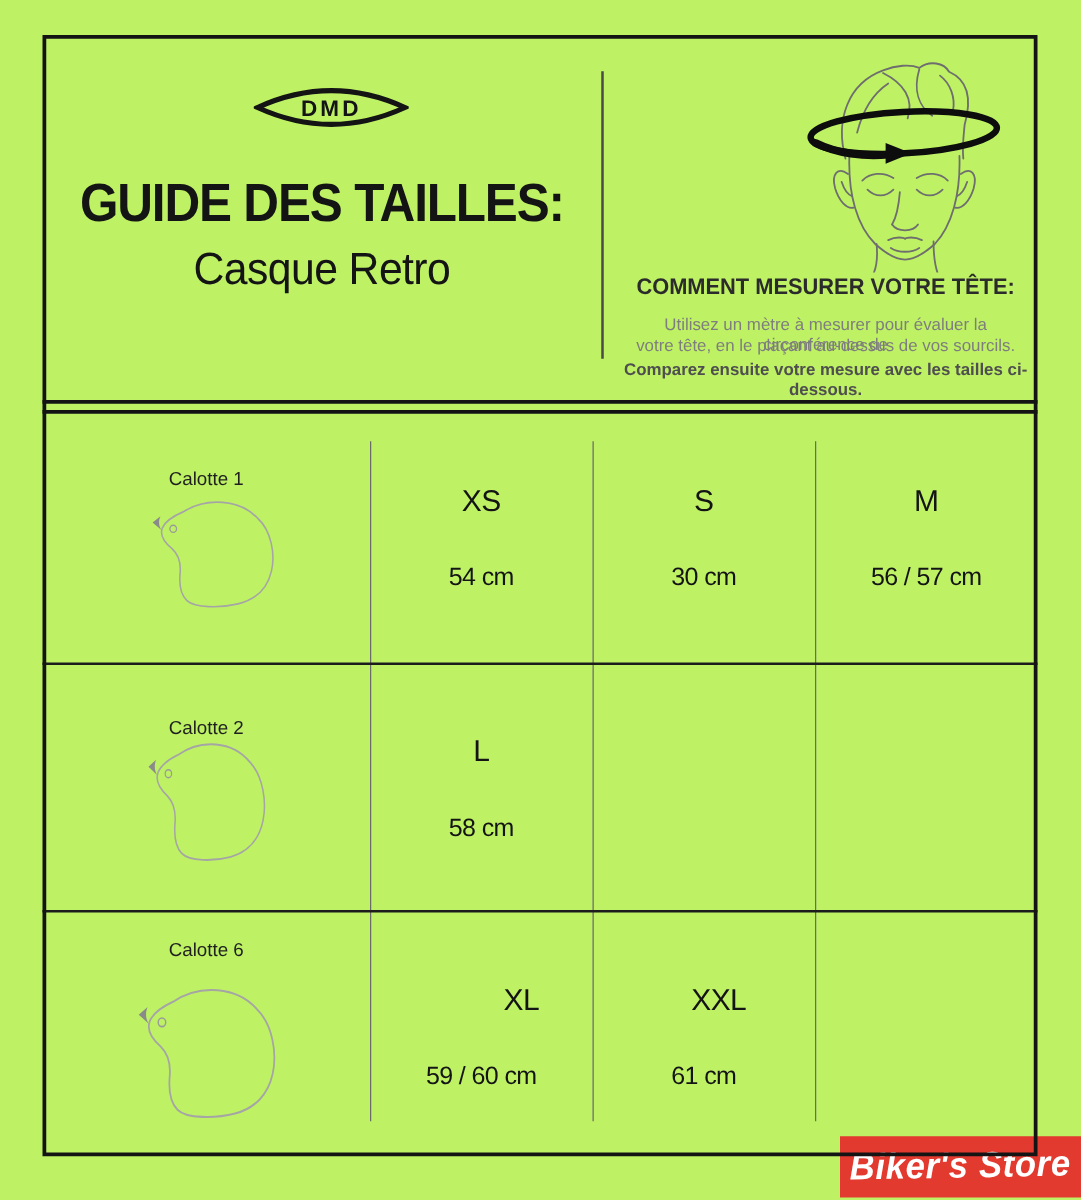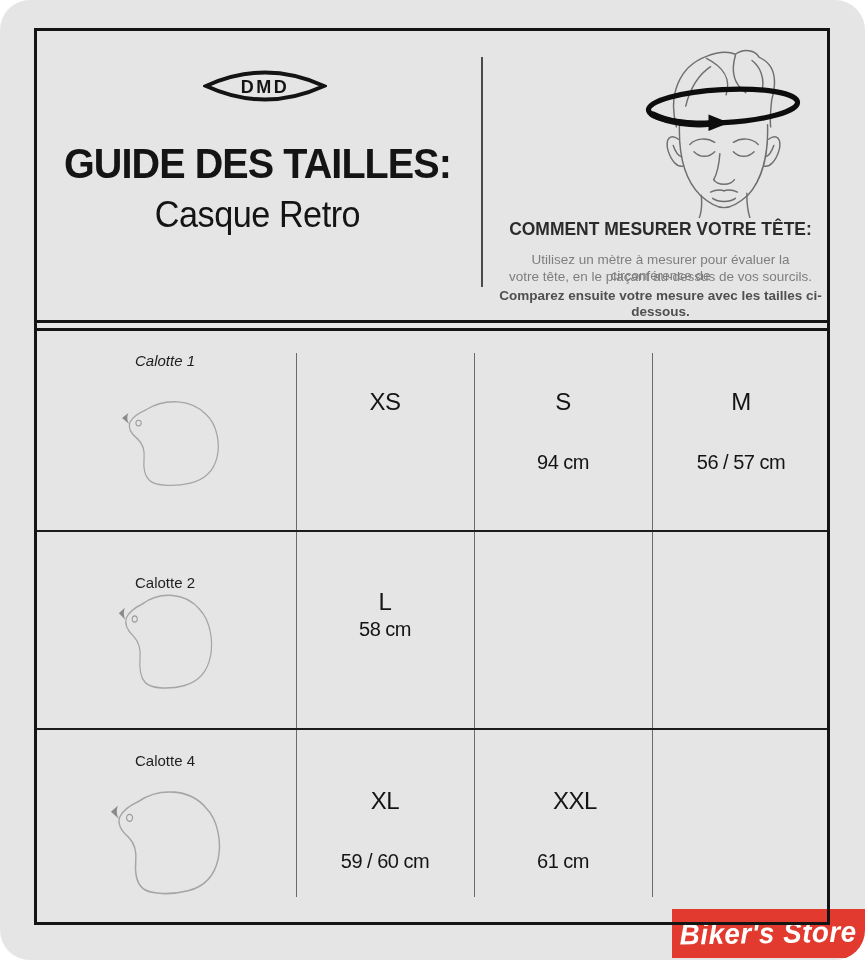--- a/index.html
+++ b/index.html
@@ -1,17 +1,17 @@
 <!DOCTYPE html>
 <html><head>
 <meta charset="utf-8">
 <style>
   html,body{margin:0;padding:0;background:#fff;}
-  .canvas{position:relative;width:865px;height:960px;background:#e5e5e5;overflow:hidden;
-          font-family:"Liberation Sans","DejaVu Sans",sans-serif;color:#141414;border-radius:30px;}
+  .canvas{position:relative;width:865px;height:960px;background:#bef264;overflow:hidden;
+          font-family:"Liberation Sans","DejaVu Sans",sans-serif;color:#141414;}
   .abs{position:absolute;}
   .ctr{text-align:center;}
   
   .main-title{left:34px;top:139px;width:447px;font-size:43px;font-weight:700;
               letter-spacing:-1px;transform:scaleX(.92);}
   .sub-title{left:34px;top:194px;width:447px;font-size:36px;font-weight:400;
              letter-spacing:-.5px;transform:scaleX(.95);}
   .measure-heading{left:491px;top:219px;width:339px;font-size:18px;font-weight:700;
                    color:#2b2b2b;transform:scaleX(.97);}
   .measure-line{left:491px;width:339px;font-size:13.5px;color:#7e7e7e;line-height:16px;}
@@ -98,23 +98,23 @@
   <div class="abs vdivider"></div>
   <div class="abs rule" style="top:320px;"></div>
   <div class="abs rule" style="top:328px;"></div>
 
   <div class="abs col-line" style="left:296px;"></div>
   <div class="abs col-line" style="left:474px;"></div>
   <div class="abs col-line" style="left:652px;"></div>
   <div class="abs row-line" style="top:530px;"></div>
   <div class="abs row-line" style="top:728px;"></div>
 
-  <div class="abs ctr calotte-label" style="top:352px;font-style:italic;">Calotte 1</div>
+  <div class="abs ctr calotte-label" style="top:375px;">Calotte 1</div>
   <div class="abs ctr calotte-label" style="top:574px;">Calotte 2</div>
-  <div class="abs ctr calotte-label" style="top:752px;">Calotte 4</div>
+  <div class="abs ctr calotte-label" style="top:752px;">Calotte 6</div>
 
   <div class="abs" style="left:115px;top:396px;">
     <svg width="110" height="93" viewBox="0 0 140 110" preserveAspectRatio="none">
       <path d="M 40,16 C 64,2 98,4 116,22 C 130,34 134,56 130,72 C 126,88 114,99 96,103 C 78,107 52,107 44,100 C 37,94 36,84 37,74 C 38,64 36,57 29,51 C 21,45 16,38 19,31 C 22,25 30,20 40,16 Z" fill="none" stroke="#a5a5a5" stroke-width="1.6"></path>
       <path d="M 18,33 L 9,26 L 17,20 C 15,24 15,29 18,33 Z" fill="#8a8a8a"></path>
       <circle cx="30" cy="32" r="3.4" fill="none" stroke="#9a9a9a" stroke-width="1.3"></circle>
     </svg>
   </div>
   <div class="abs" style="left:112px;top:589px;">
     <svg width="106" height="103" viewBox="0 0 140 110" preserveAspectRatio="none">
@@ -127,27 +127,28 @@
     <svg width="124" height="113" viewBox="0 0 140 110" preserveAspectRatio="none">
       <path d="M 40,16 C 64,2 98,4 116,22 C 130,34 134,56 130,72 C 126,88 114,99 96,103 C 78,107 52,107 44,100 C 37,94 36,84 37,74 C 38,64 36,57 29,51 C 21,45 16,38 19,31 C 22,25 30,20 40,16 Z" fill="none" stroke="#a5a5a5" stroke-width="1.6"></path>
       <path d="M 18,33 L 9,26 L 17,20 C 15,24 15,29 18,33 Z" fill="#8a8a8a"></path>
       <circle cx="30" cy="32" r="3.4" fill="none" stroke="#9a9a9a" stroke-width="1.3"></circle>
     </svg>
   </div>
 
   <div class="abs ctr size-letter" style="left:296px;top:388px;">XS</div>
   <div class="abs ctr size-letter" style="left:474px;top:388px;">S</div>
   <div class="abs ctr size-letter" style="left:652px;top:388px;">M</div>
-  <div class="abs ctr size-value" style="left:474px;top:451px;">94 cm</div>
+  <div class="abs ctr size-value" style="left:296px;top:451px;">54 cm</div>
+  <div class="abs ctr size-value" style="left:474px;top:451px;">30 cm</div>
   <div class="abs ctr size-value" style="left:652px;top:451px;">56 / 57 cm</div>
 
   <div class="abs ctr size-letter" style="left:296px;top:588px;">L</div>
-  <div class="abs ctr size-value" style="left:296px;top:618px;">58 cm</div>
+  <div class="abs ctr size-value" style="left:296px;top:652px;">58 cm</div>
 
-  <div class="abs ctr size-letter" style="left:296px;top:787px;">XL</div>
+  <div class="abs ctr size-letter" style="left:296px;top:787px;padding-left:32px;">XL</div>
   <div class="abs ctr size-letter" style="left:474px;top:787px;padding-left:12px;">XXL</div>
   <div class="abs ctr size-value" style="left:296px;top:850px;">59 / 60 cm</div>
   <div class="abs ctr size-value" style="left:474px;top:850px;">61 cm</div>
 
   <div class="abs store-badge" id="store-badge" style="background: rgb(226, 58, 47);">
     <span>Biker's Store</span>
   </div>
 
   <div class="abs page-border"></div>
 

